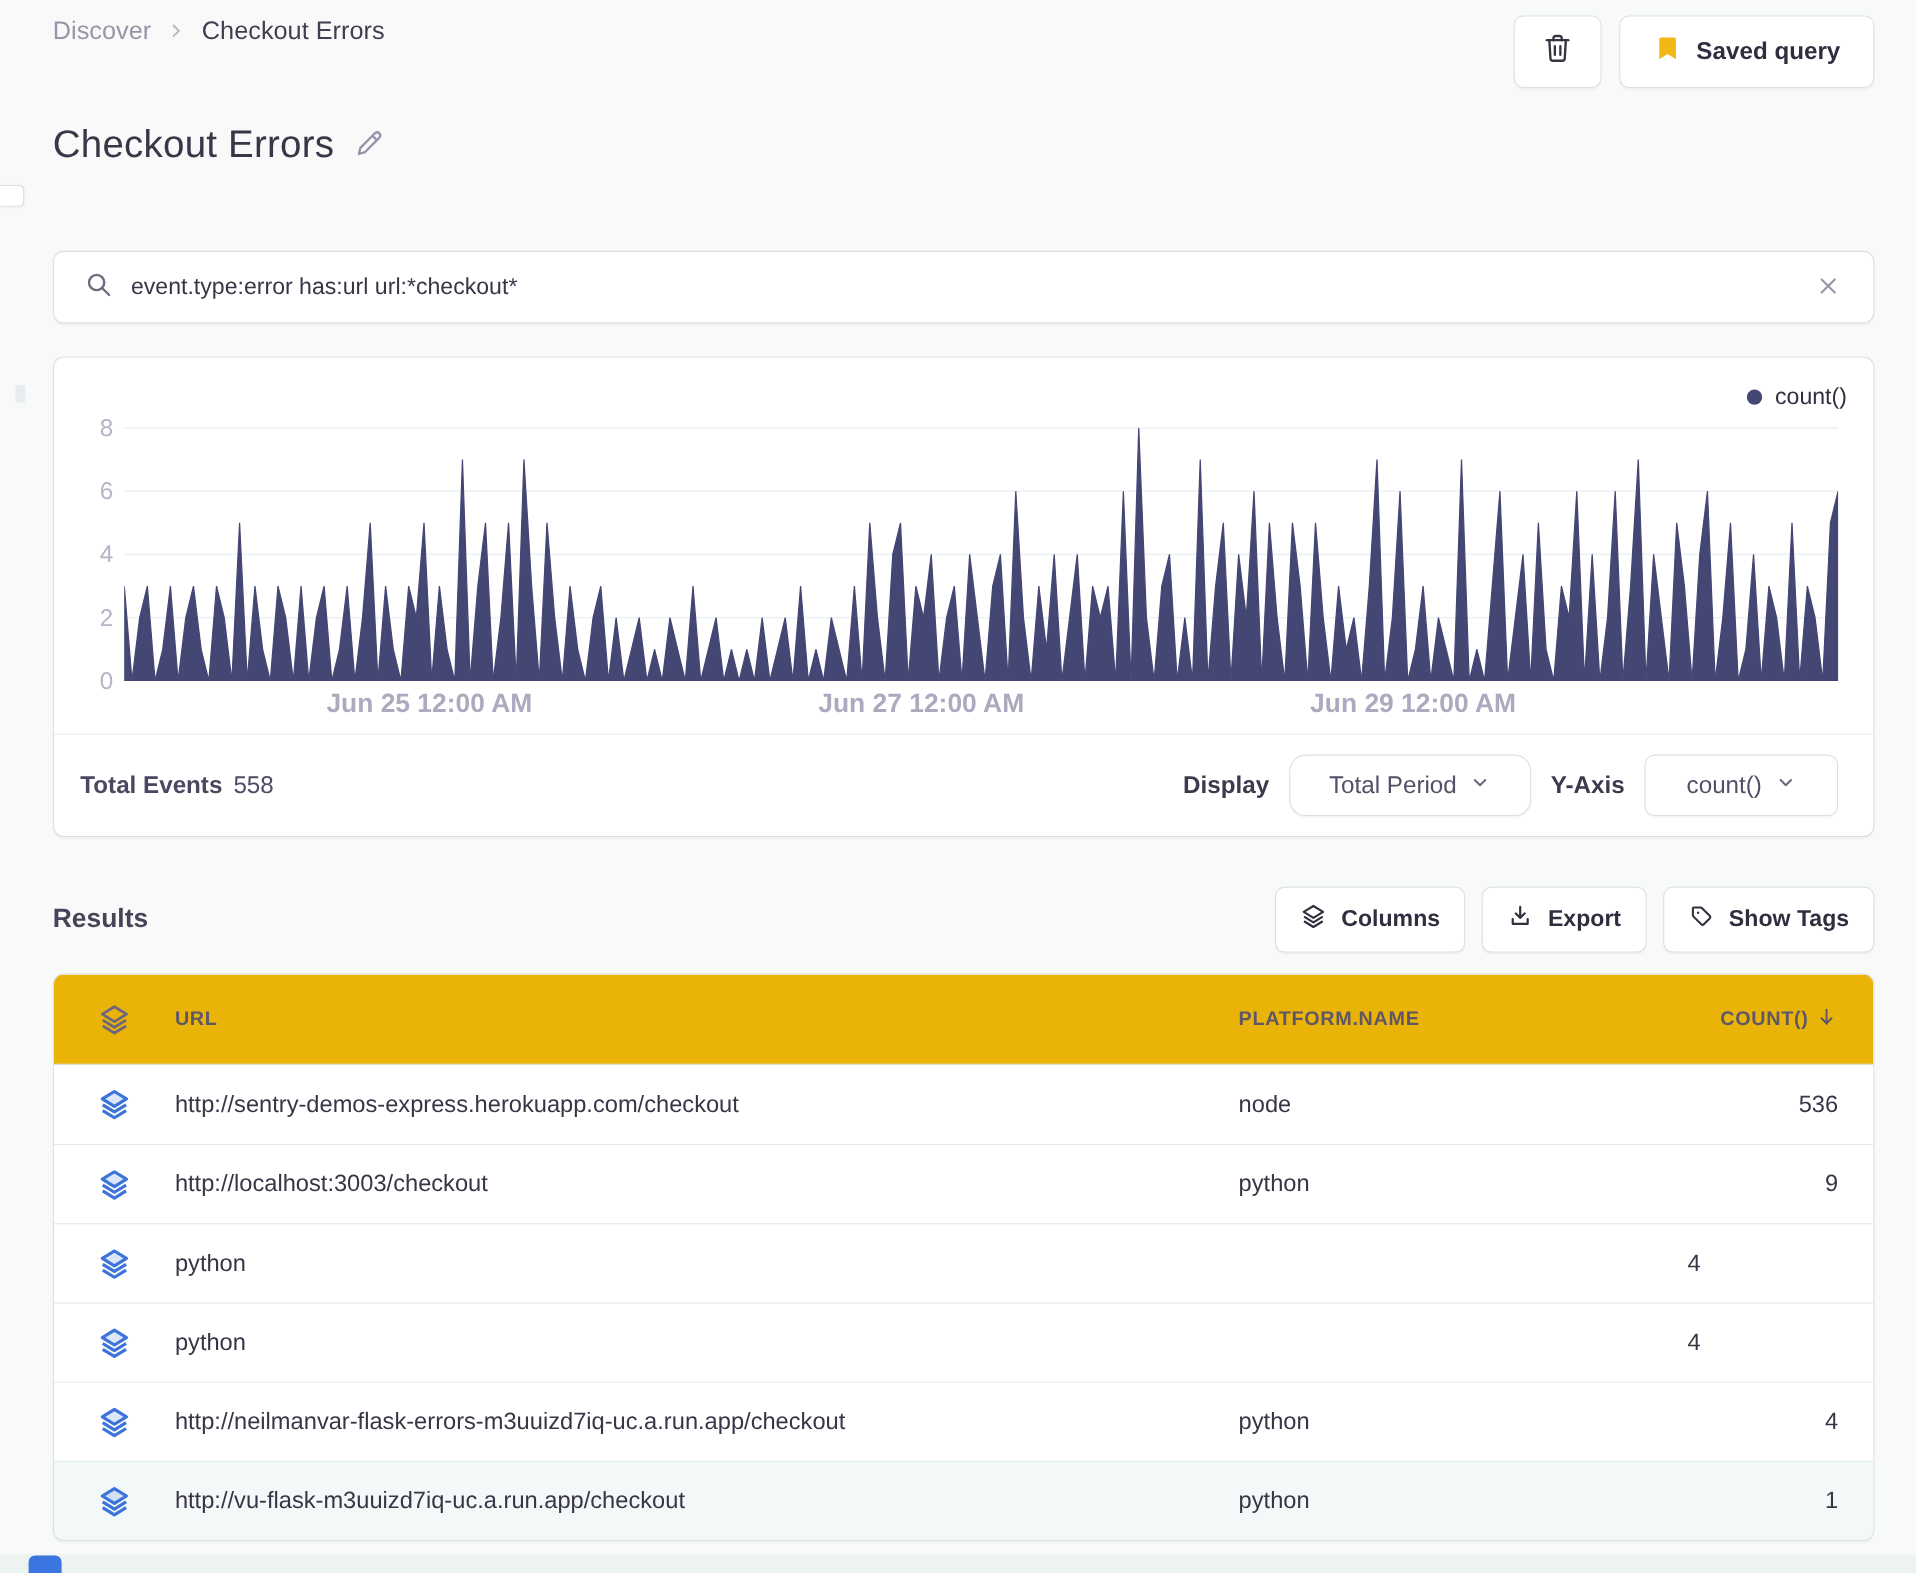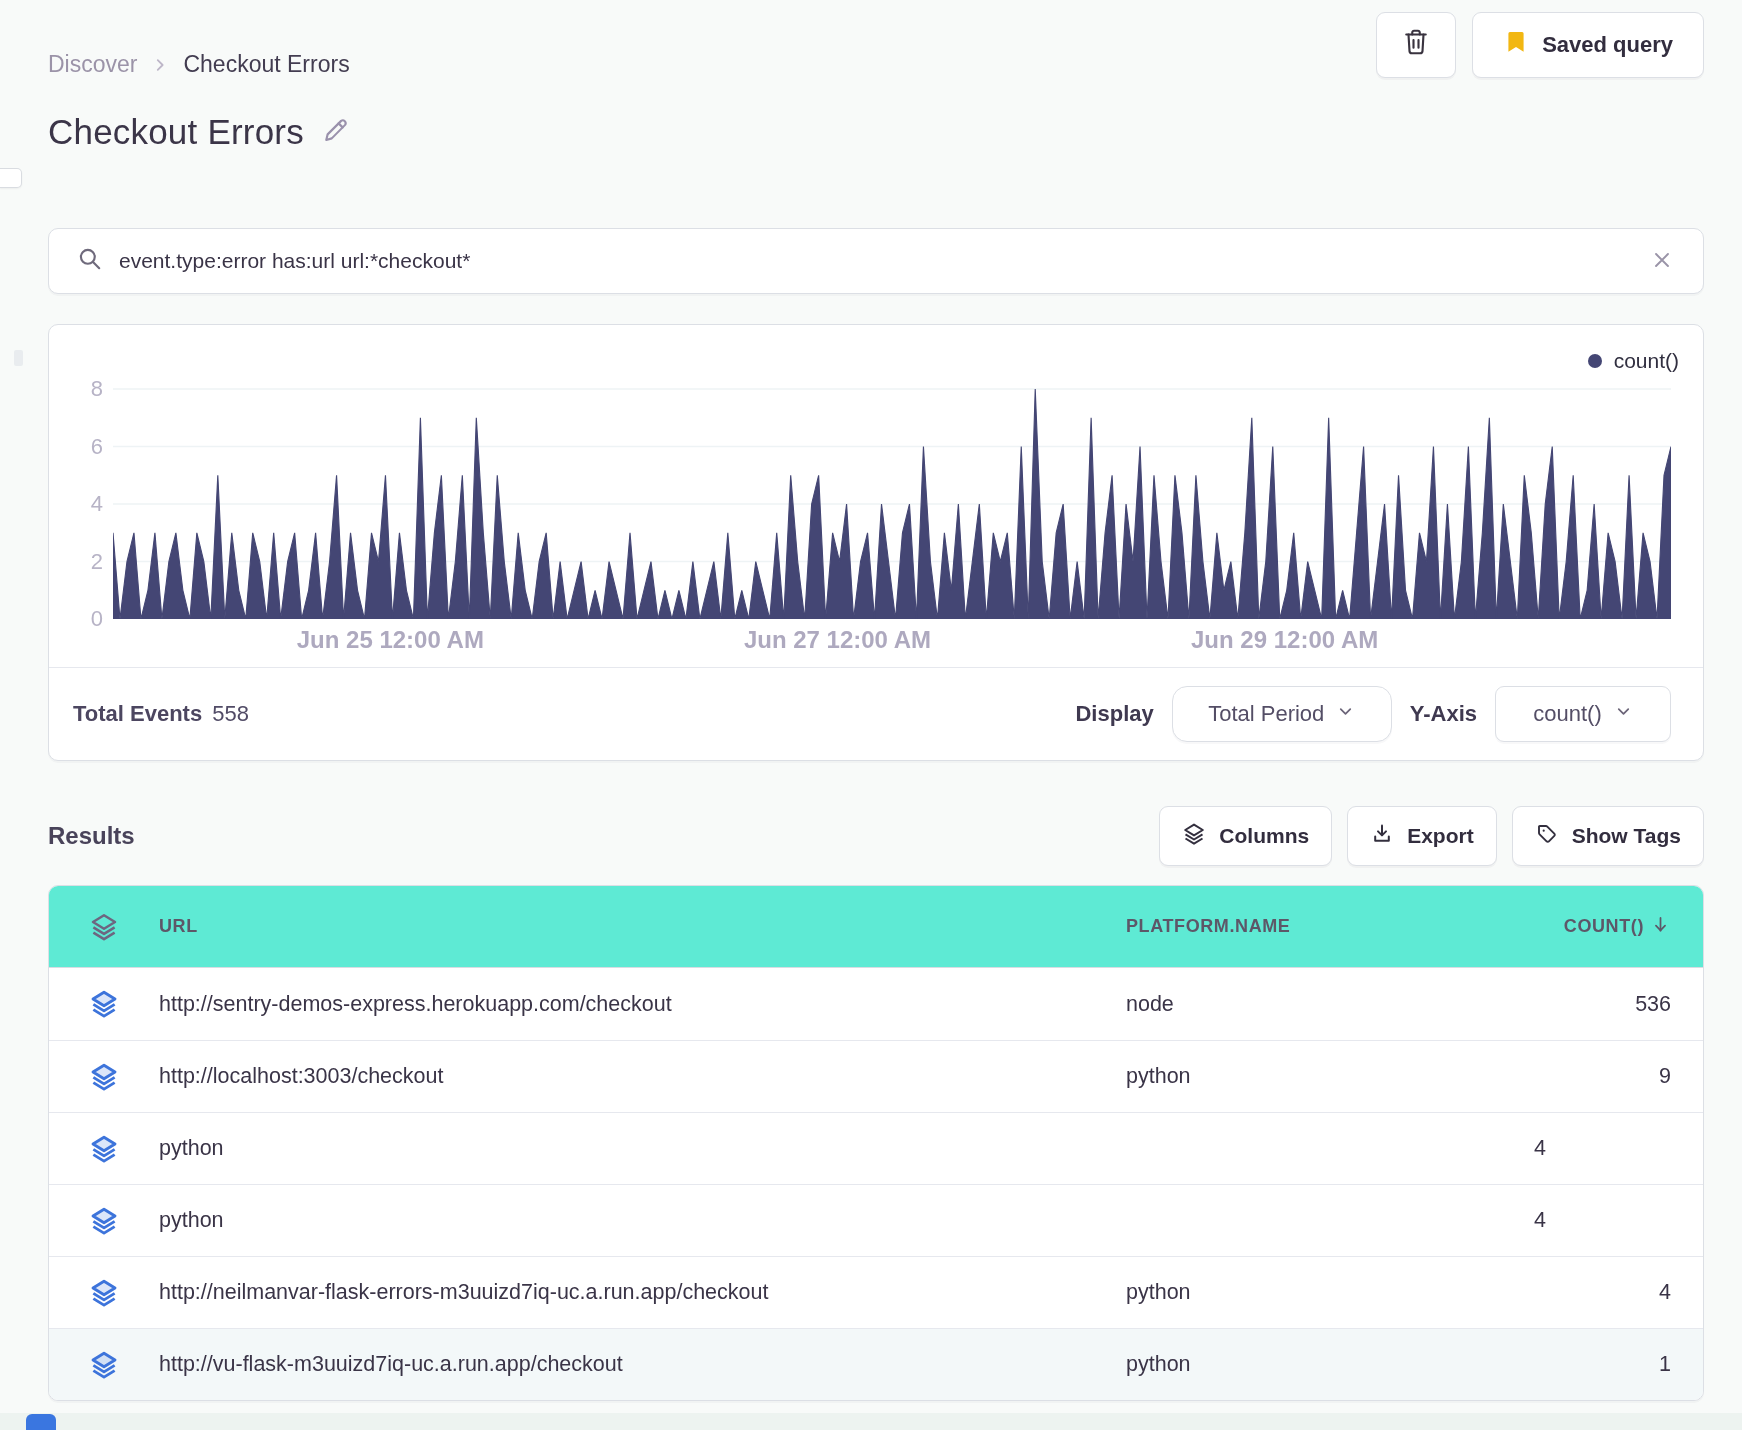--- a/index.html
+++ b/index.html
@@ -21,21 +21,21 @@
   html,body{width:1742px;}
   body{
     height:1430px;position:relative;overflow:hidden;
     background:var(--bg);
     font-family:"Liberation Sans","DejaVu Sans",sans-serif;
     color:var(--ink);
   }
   .container{margin:0 38px 0 48px;width:1656px;}
 
   
-  .header-row{height:78px;display:flex;justify-content:space-between;align-items:flex-end;}
+  .header-row{padding-top:14px;height:78px;display:flex;justify-content:space-between;align-items:flex-start;}
   .breadcrumb{display:flex;align-items:center;gap:14px;font-size:23px;}
   .crumb-link{color:var(--muted);cursor:pointer;}
   .crumb-current{color:#433d51;}
   .crumb-sep{display:flex;align-items:center;}
   .header-actions{display:flex;gap:16px;align-items:center;}
   .btn{
     background:var(--panel);border:1px solid var(--border);border-radius:9px;
     display:flex;align-items:center;justify-content:center;gap:13px;
     font-size:22px;font-weight:700;color:var(--ink-strong);
     box-shadow:0 2px 0 rgba(43,34,51,.04);cursor:pointer;
@@ -100,21 +100,21 @@
   .results-heading{font-size:24px;font-weight:700;color:#49435a;}
   .results-buttons{display:flex;gap:15px;}
   .btn-small{height:60px;padding:0 22px;font-size:21px;}
 
   
   .table{
     margin-top:18px;background:var(--panel);border:1px solid var(--border);
     border-radius:10px;overflow:hidden;box-shadow:0 2px 0 rgba(43,34,51,.03);
   }
   .tr{display:grid;grid-template-columns:70px 967px 420px 1fr;align-items:center;padding:0 32px 0 40px;}
-  .thead{height:82px;background:#5eead4;border-bottom:1px solid #d9dce2;}
+  .thead{height:82px;background:#eab308;border-bottom:1px solid #d9dce2;}
   .th{font-size:18px;font-weight:700;color:var(--header-col);letter-spacing:.6px;cursor:pointer;}
   .th-count{display:flex;justify-content:flex-end;align-items:center;gap:6px;}
   .row{height:72px;border-top:1px solid var(--border-soft);background:#fff;}
   .row:first-of-type{border-top:none;}
   .row.active{background:#f3f8f9;}
   .cell{font-size:21.5px;color:var(--ink);}
   .cell-count{text-align:right;}
   .row-icon,.th-icon{display:flex;align-items:center;}
 
   

